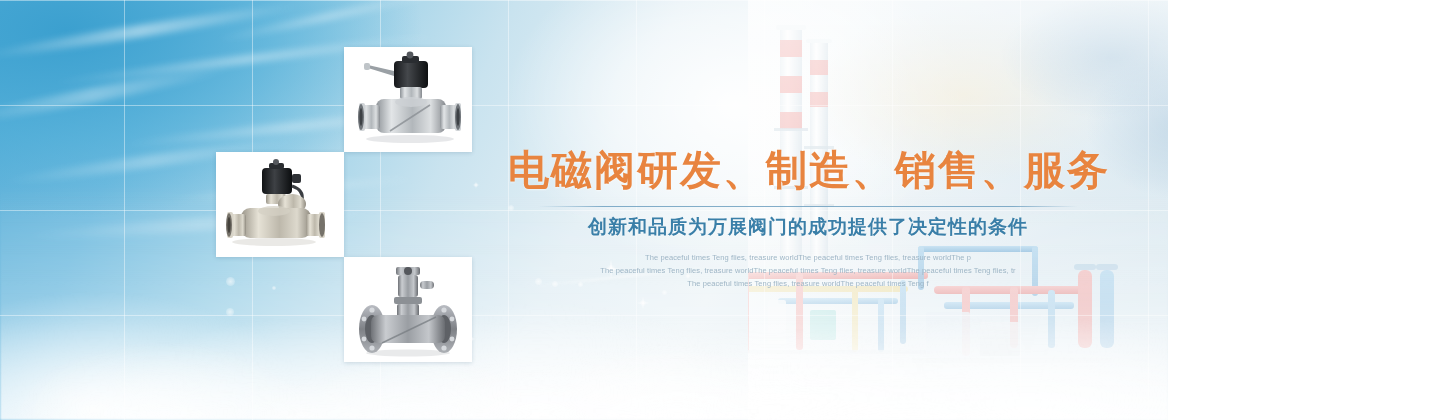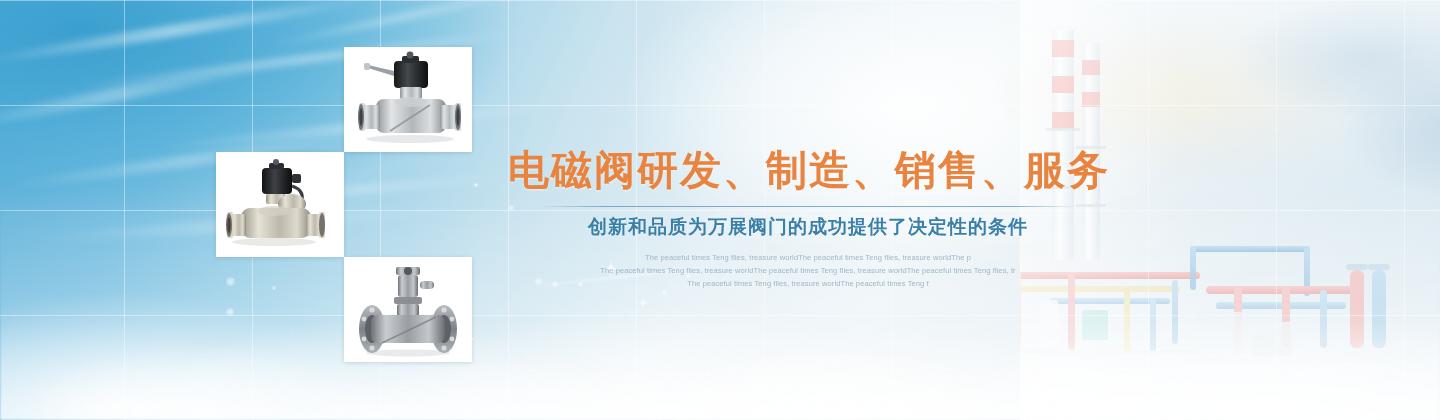--- a/index.html
+++ b/index.html
@@ -1,20 +1,20 @@
 <!DOCTYPE html>
 <html><head>
 <meta charset="utf-8">
 <style>
   html,body{margin:0;padding:0;background:#fff;}
   body{font-family:"Liberation Sans","DejaVu Sans",sans-serif;}
 
   .banner{
     position:relative;
-    width:1440px;height:420px;
+    width:1168px;height:420px;
     overflow:hidden;
     background:#8fc6e4;
   }
 
   
   .sky-base{
     position:absolute;inset:0;
     background:
       linear-gradient(115deg,
         #5aafd8 0%,

